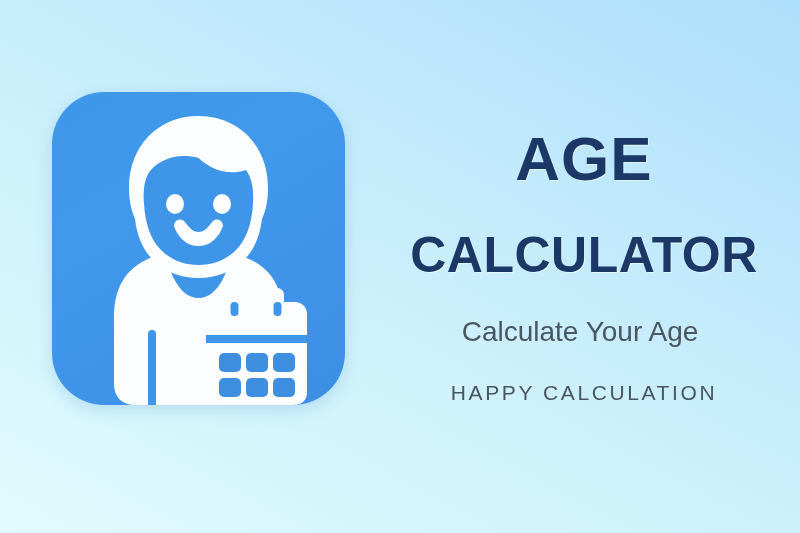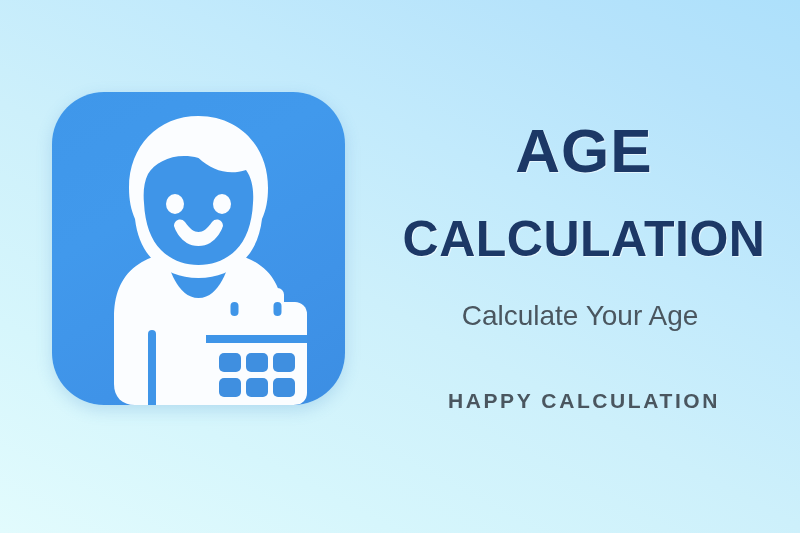--- a/index.html
+++ b/index.html
@@ -70,21 +70,21 @@
   }
 
   #title-age {
     font-size: 62px;
     font-weight: bold;
     letter-spacing: 1px;
     line-height: 1.0;
     color: #1c3866;
     text-shadow: 1px 1px 0 rgba(255,255,255,0.55);
     white-space: nowrap;
-    margin: 8px;
+    margin: 16px;
   }
 
   #title-calculator {
     font-size: 50px;
     font-weight: bold;
     letter-spacing: 0.5px;
     line-height: 1.0;
     color: #1c3866;
     text-shadow: 1px 1px 0 rgba(255,255,255,0.55);
     white-space: nowrap;
@@ -95,26 +95,26 @@
     font-size: 28px;
     font-weight: normal;
     color: #4a565f;
     line-height: 1.0;
     white-space: nowrap;
     margin: 38px 8px 0 0;
   }
 
   #footer-note {
     font-size: 21px;
-    font-weight: bold;
+    font-weight: normal;
     letter-spacing: 2.6px;
     color: #4a565f;
     line-height: 1.0;
     white-space: nowrap;
-    margin: 60px 0 0 0;
+    margin: 36px 0 0 0;
     text-align: right;
   }
 </style>
 </head>
 <body>
 
 <div id="banner">
 
   <div id="icon-column">
     <div id="app-icon-tile">
@@ -216,18 +216,18 @@
               <rect x="221" y="286" width="22" height="19" rx="5"></rect>
             </g>
           </g>
         </g>
       </svg>
     </div>
   </div>
 
   <div id="text-column">
     <div id="title-age">AGE</div>
-    <div id="title-calculator">CALCULATION</div>
+    <div id="title-calculator">CALCULATOR</div>
     <div id="tagline">Calculate Your Age</div>
     <div id="footer-note">HAPPY CALCULATION</div>
   </div>
 
 </div>
 
 </body></html>

